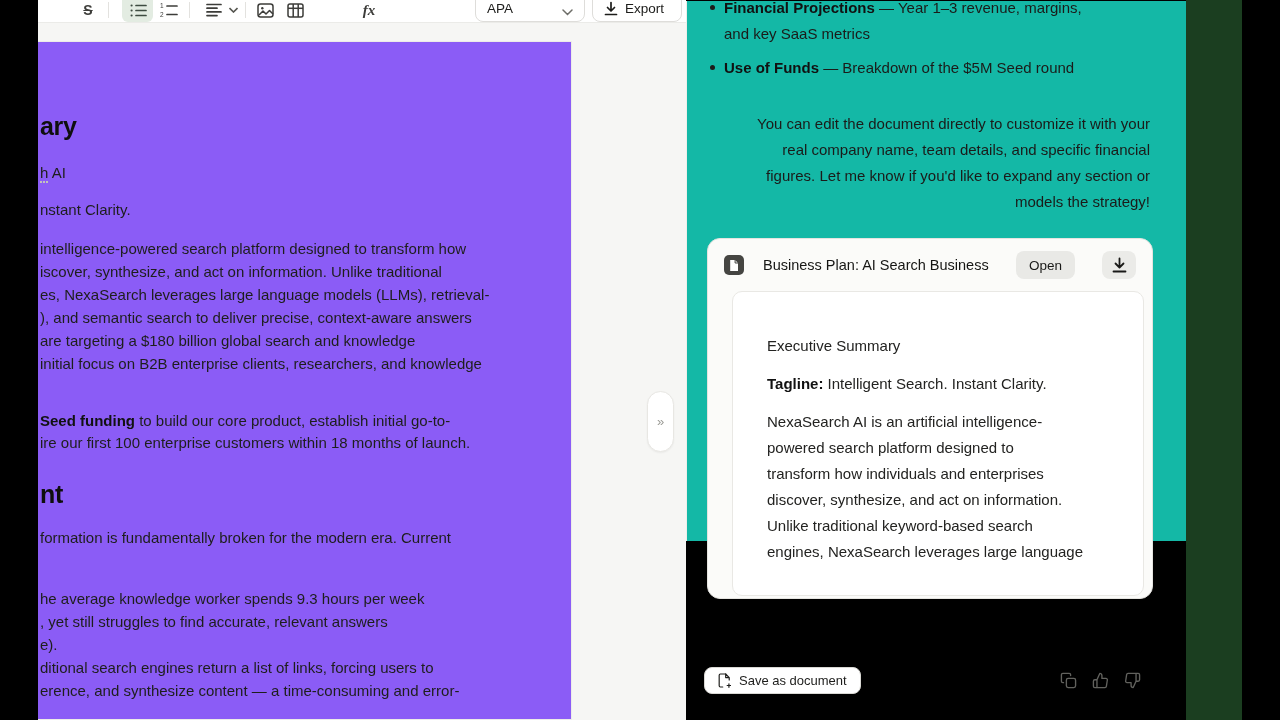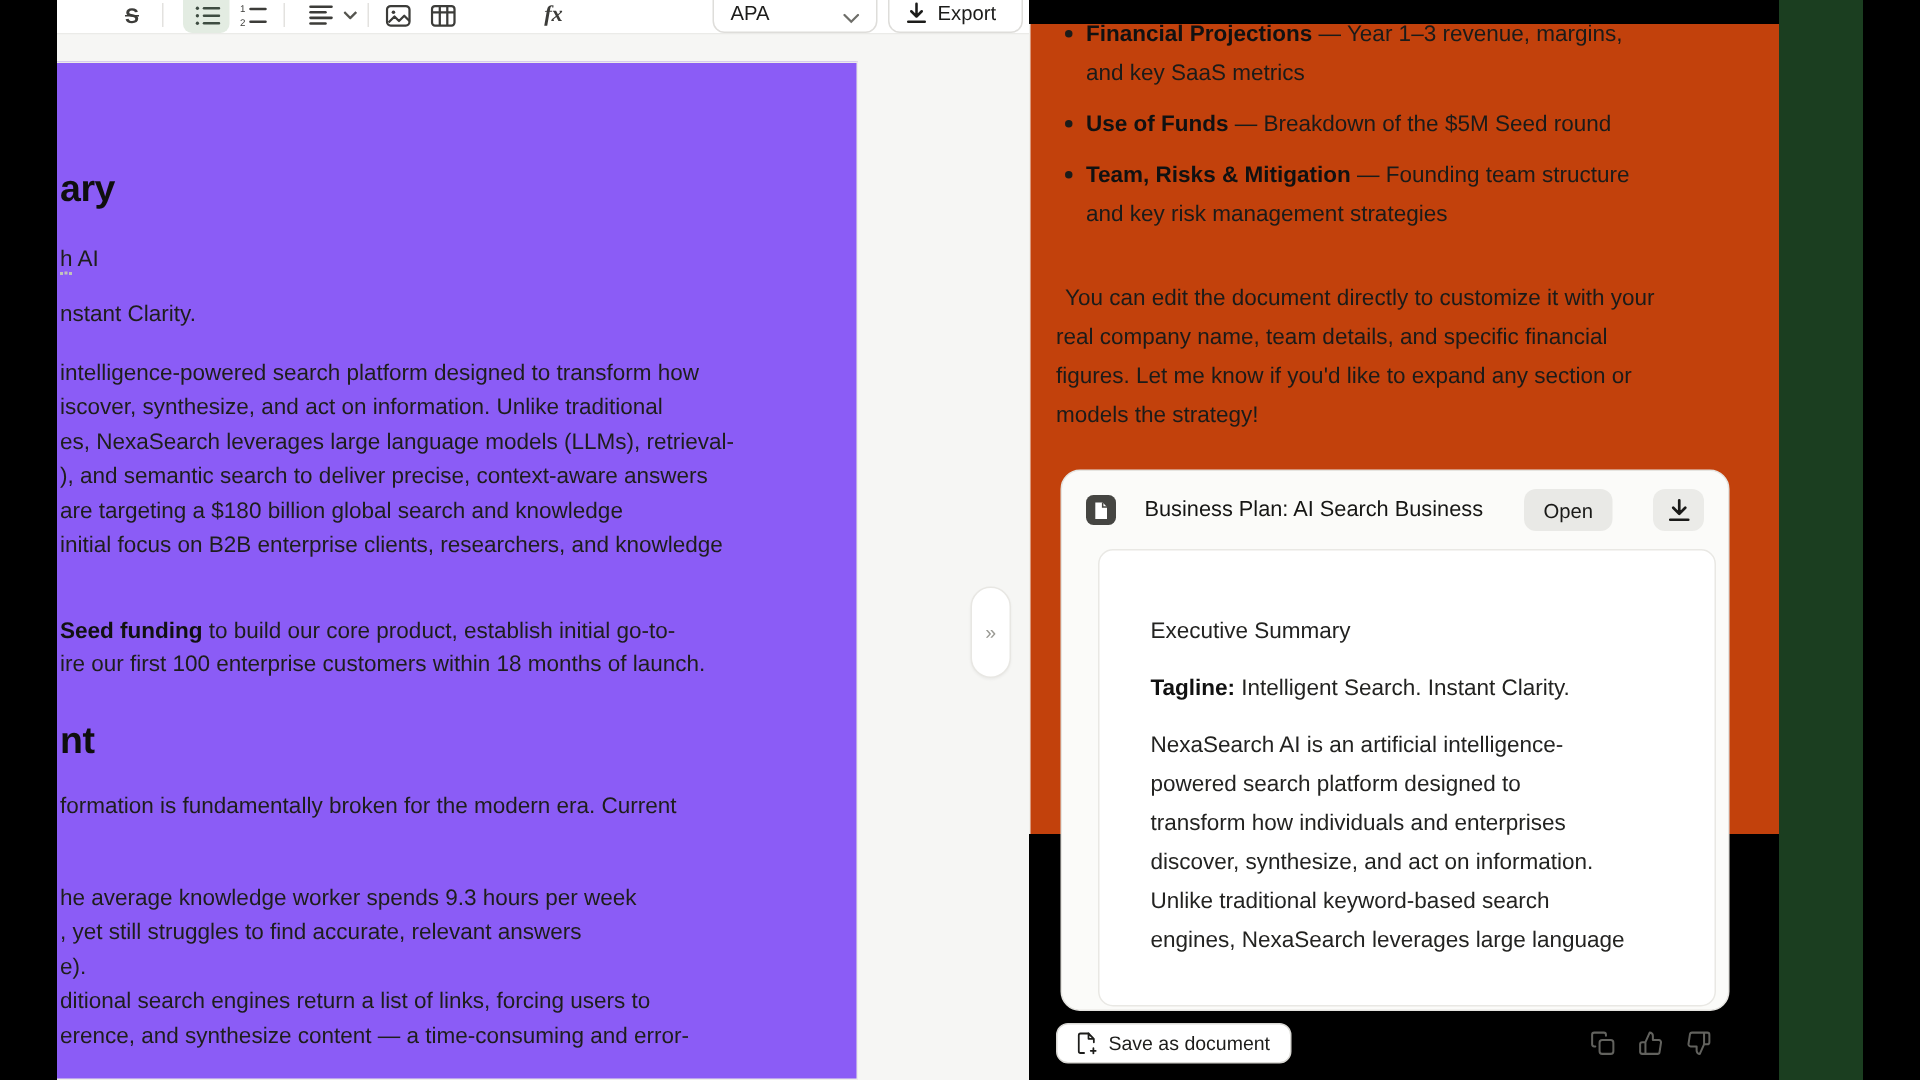--- a/index.html
+++ b/index.html
@@ -28,27 +28,27 @@
   .dline { position:absolute; left:2px; white-space:pre; font-size:15px; line-height:19px; color:#1e1e1c; }
   .dline.h1 { font-size:25px; line-height:30px; font-weight:800; color:#0f0f0e; letter-spacing:-.3px; }
   .dline strong, .c-line strong, .p-line strong { font-weight:700; color:#111; }
   .seg-u { border-bottom:2px dotted #c2c2bc; }
 
   .collapse-pill { position:absolute; left:609px; top:391px; width:27px; height:61px; background:#fff;
                    border:1px solid #e8e7e3; border-radius:14px; box-shadow:0 1px 2px rgba(0,0,0,.05);
                    display:flex; align-items:center; justify-content:center; color:#9a9a94; font-size:13px; cursor:pointer; }
 
   
-  .chat { position:absolute; left:686px; top:16px; width:500px; height:540px; background:#c2410c;
+  .chat { position:absolute; left:686px; top:1px; width:500px; height:540px; background:#14b8a6;
           border-left:1px solid #efeeea; padding:0 36px 0 17px; }
   .c-line { white-space:pre; font-size:15px; line-height:26px; color:#1b1b19; }
   .bullets { margin-top:-6px; }
   .bullet-item { position:relative; padding-left:20px; margin-bottom:8px; }
   .bullet-item .dot { position:absolute; left:6px; top:10px; width:5px; height:5px; border-radius:50%; background:#1c1c1a; }
-  .answer-para { margin-top:30px; }
+  .answer-para { margin-top:30px;text-align:right; }
   .answer-para .c-line.first { text-indent:6px; }
 
   
   .card { position:relative; margin:23px 0 0 3px; width:446px; height:361px; background:#fbfbf9;
           border:1px solid #e5e4e0; border-radius:13px; }
   .card-header { height:52px; display:flex; align-items:center; padding:0 16px; gap:19px; }
   .doc-badge { width:20px; height:20px; border-radius:5px; background:#454542; flex:none;
                display:flex; align-items:center; justify-content:center; }
   .card-title { font-size:14.5px; font-weight:500; color:#161614; flex:1 1 auto;
                 white-space:nowrap; overflow:hidden; }
@@ -186,25 +186,20 @@
     <div class="bullets" id="chat-bullets">
         <div class="bullet-item">
           <span class="dot"></span>
           <div class="c-line"><strong>Financial Projections</strong><span> — Year 1–3 revenue, margins,</span></div>
           <div class="c-line"><span>and key SaaS metrics</span></div>
         </div>
         <div class="bullet-item">
           <span class="dot"></span>
           <div class="c-line"><strong>Use of Funds</strong><span> — Breakdown of the $5M Seed round</span></div>
         </div>
-        <div class="bullet-item">
-          <span class="dot"></span>
-          <div class="c-line"><strong>Team, Risks &amp; Mitigation</strong><span> — Founding team structure</span></div>
-          <div class="c-line"><span>and key risk management strategies</span></div>
-        </div>
       </div>
 
     <div class="answer-para" id="chat-para">
         <div class="c-line first">You can edit the document directly to customize it with your</div>
         <div class="c-line">real company name, team details, and specific financial</div>
         <div class="c-line">figures. Let me know if you'd like to expand any section or</div>
         <div class="c-line">models the strategy!</div>
       </div>
 
     <div class="card">

